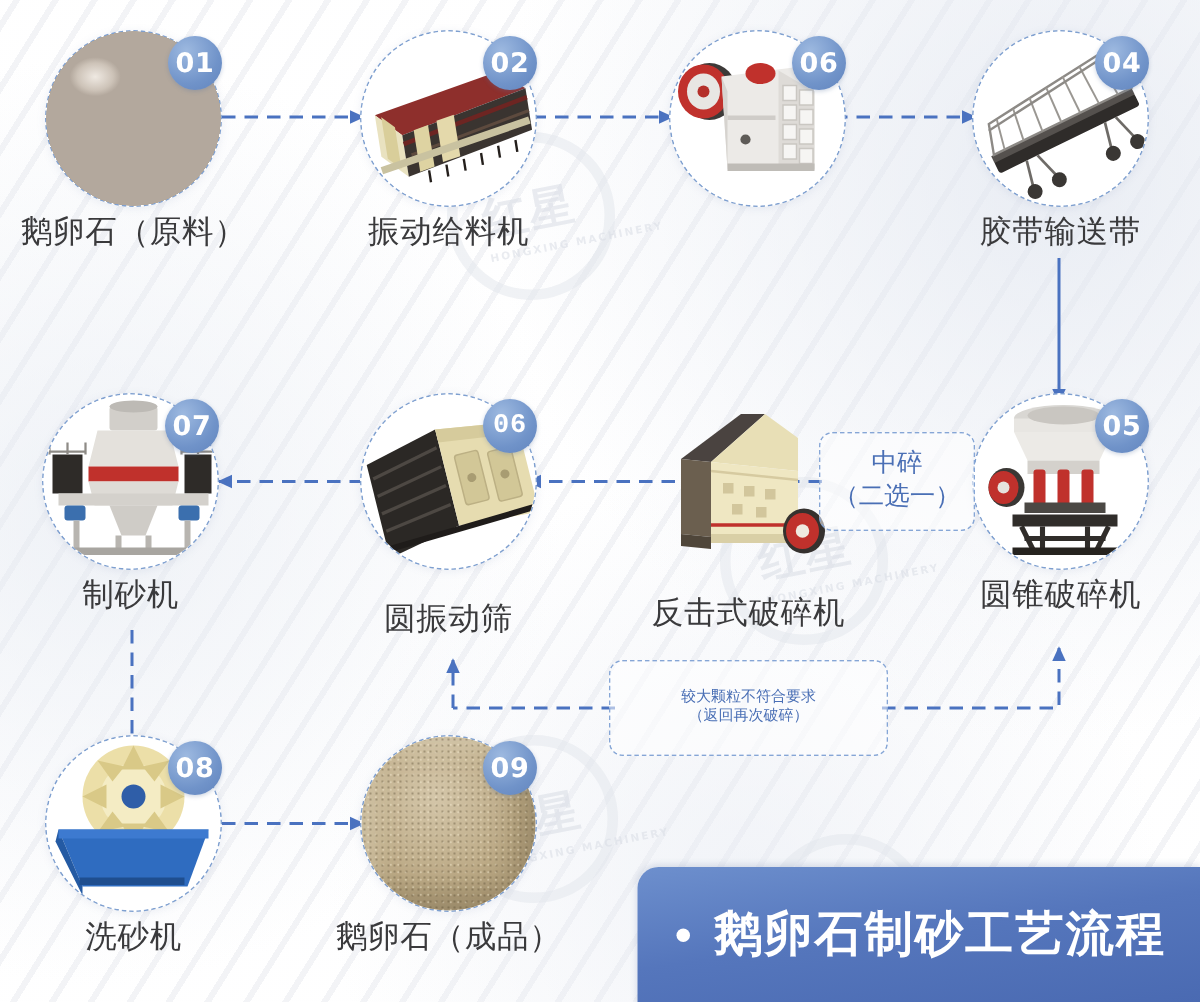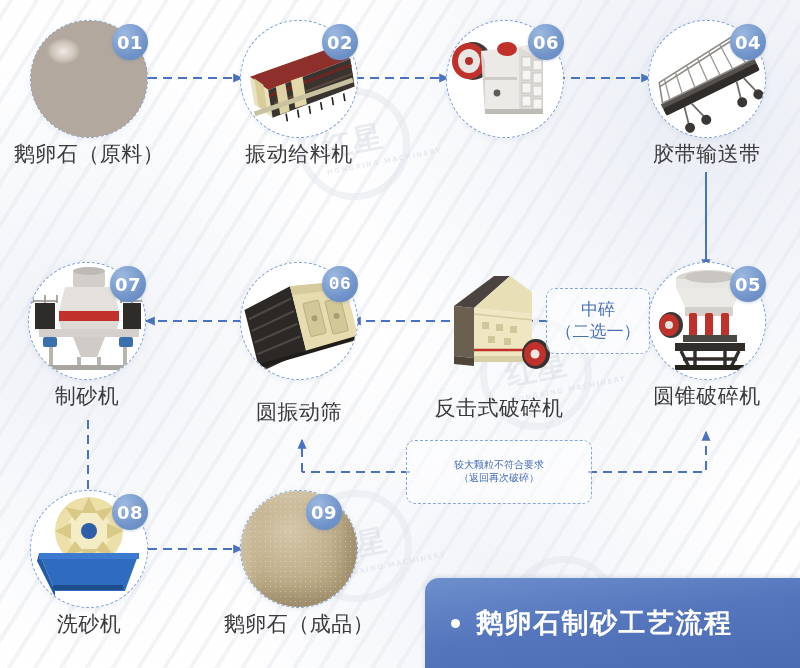--- a/index.html
+++ b/index.html
@@ -113,21 +113,21 @@
     display: flex; align-items: center;
     padding-left: 26px;
     box-shadow: 0 -1px 5px rgba(70,95,150,.2);
   }
   #banner .bullet {
     width: 9px; height: 9px; border-radius: 50%;
     background: #ffffff; flex: 0 0 auto; margin-right: 16px;
   }
   #banner .btitle {
     color: #ffffff;
-    font-size: 27px;
+    font-size: 32px;
     font-weight: bold;
     letter-spacing: 1.5px;
     white-space: nowrap;
     font-family: Liberation Serif, serif;
   }
 
   
 
   
   .art-pebbles { position:absolute; inset:0;
@@ -482,21 +482,21 @@
   <div class="badge" style="left:82px; top:4px;">08</div>
   <div class="node-label" style="left:-56px; top:120px;">洗砂机</div>
 </div>
 
 <div class="node" style="left:240px; top:490px;">
   <div class="disc">
     <div class="disc-inner">
       <div class="art-sand"></div>
     </div>
   </div>
-  <div class="badge" style="left:66px; top:4px;">09</div>
+  <div class="badge" style="left:82px; top:4px;">09</div>
   <div class="node-label" style="left:-56px; top:120px;">鹅卵石（成品）</div>
 </div>
 
 <div class="callout" style="left:546px; top:288px; width:104px; height:66px; font-size:17px;">
   <span>中碎</span>
   <span>（二选一）</span>
 </div>
 
 <div class="callout" style="left:406px; top:440px; width:186px; height:64px; font-size:10px;">
   <span>较大颗粒不符合要求</span>

